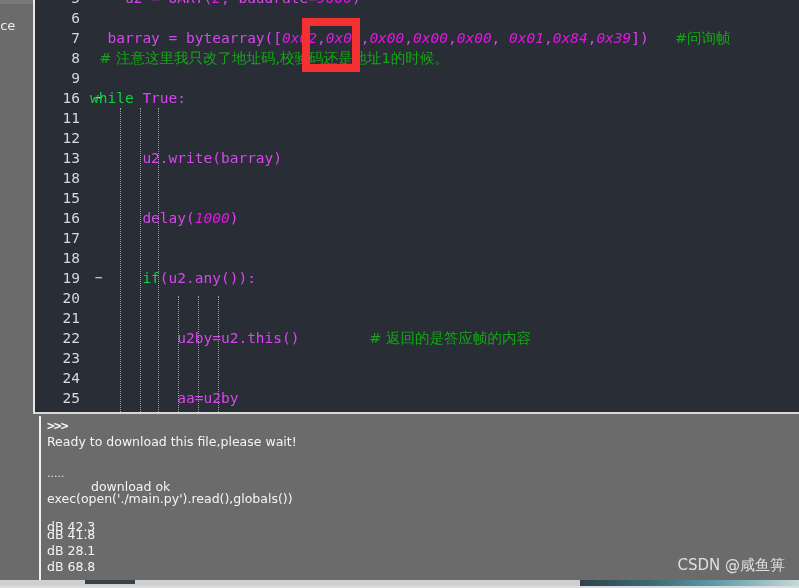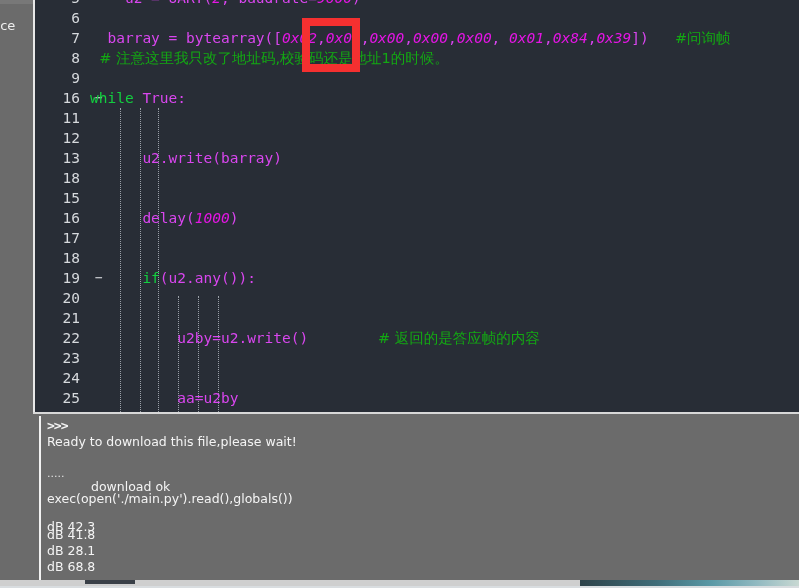--- a/index.html
+++ b/index.html
@@ -193,21 +193,21 @@
         <div class="code-line" style="top: 128px;"><span class="lineno">12</span><span class="ctext"></span></div>
         <div class="code-line" style="top: 148px;"><span class="lineno">13</span><span class="ctext"><span class="tok-plain">      u2.write(barray)</span></span></div>
         <div class="code-line" style="top: 168px;"><span class="lineno">18</span><span class="ctext"></span></div>
         <div class="code-line" style="top: 188px;"><span class="lineno">15</span><span class="ctext"></span></div>
         <div class="code-line" style="top: 208px;"><span class="lineno">16</span><span class="ctext"><span class="tok-plain">      delay(</span><span class="tok-num">1000</span><span class="tok-plain">)</span></span></div>
         <div class="code-line" style="top: 228px;"><span class="lineno">17</span><span class="ctext"></span></div>
         <div class="code-line" style="top: 248px;"><span class="lineno">18</span><span class="ctext"></span></div>
         <div class="code-line" style="top: 268px;"><span class="lineno">19</span><span class="fold">−</span><span class="ctext"><span class="tok-plain">      </span><span class="tok-kw">if</span><span class="tok-plain">(u2.any()):</span></span></div>
         <div class="code-line" style="top: 288px;"><span class="lineno">20</span><span class="ctext"></span></div>
         <div class="code-line" style="top: 308px;"><span class="lineno">21</span><span class="ctext"></span></div>
-        <div class="code-line" style="top: 328px;"><span class="lineno">22</span><span class="ctext"><span class="tok-plain">          u2by=u2.write()        </span><span class="tok-com-cn"># 返回的是答应帧的内容</span></span></div>
+        <div class="code-line" style="top: 328px;"><span class="lineno">22</span><span class="ctext"><span class="tok-plain">          u2by=u2.this()        </span><span class="tok-com-cn"># 返回的是答应帧的内容</span></span></div>
         <div class="code-line" style="top: 348px;"><span class="lineno">23</span><span class="ctext"></span></div>
         <div class="code-line" style="top: 368px;"><span class="lineno">24</span><span class="ctext"></span></div>
         <div class="code-line" style="top: 388px;"><span class="lineno">25</span><span class="ctext"><span class="tok-plain">          aa=u2by</span></span></div>
       </div>
 
     <div id="red-box"></div>
   </div>
 
   <div id="console">
     <div id="console-leftline"></div>
@@ -217,20 +217,21 @@
         <div class="con-line con-dim" style="top: 52px;">.....</div>
         <div class="con-line" style="top: 65px; margin-left: 44px;">download ok</div>
         <div class="con-line" style="top: 77px;">exec(open('./main.py').read(),globals())</div>
         <div class="con-line" style="top: 105px;">dB 42.3</div>
         <div class="con-line" style="top: 113px;">dB 41.8</div>
         <div class="con-line" style="top: 129px;">dB 28.1</div>
         <div class="con-line" style="top: 145px;">dB 68.8</div>
       </div>
   </div>
 
+  <div id="watermark">CSDN @咸鱼箅</div>
 
   <div id="bottom-strip">
     <div id="strip-taskitem"></div>
     <div id="strip-wall"></div>
     <div id="strip-bottomline"></div>
   </div>
 
 </div>
 
 </body></html>

